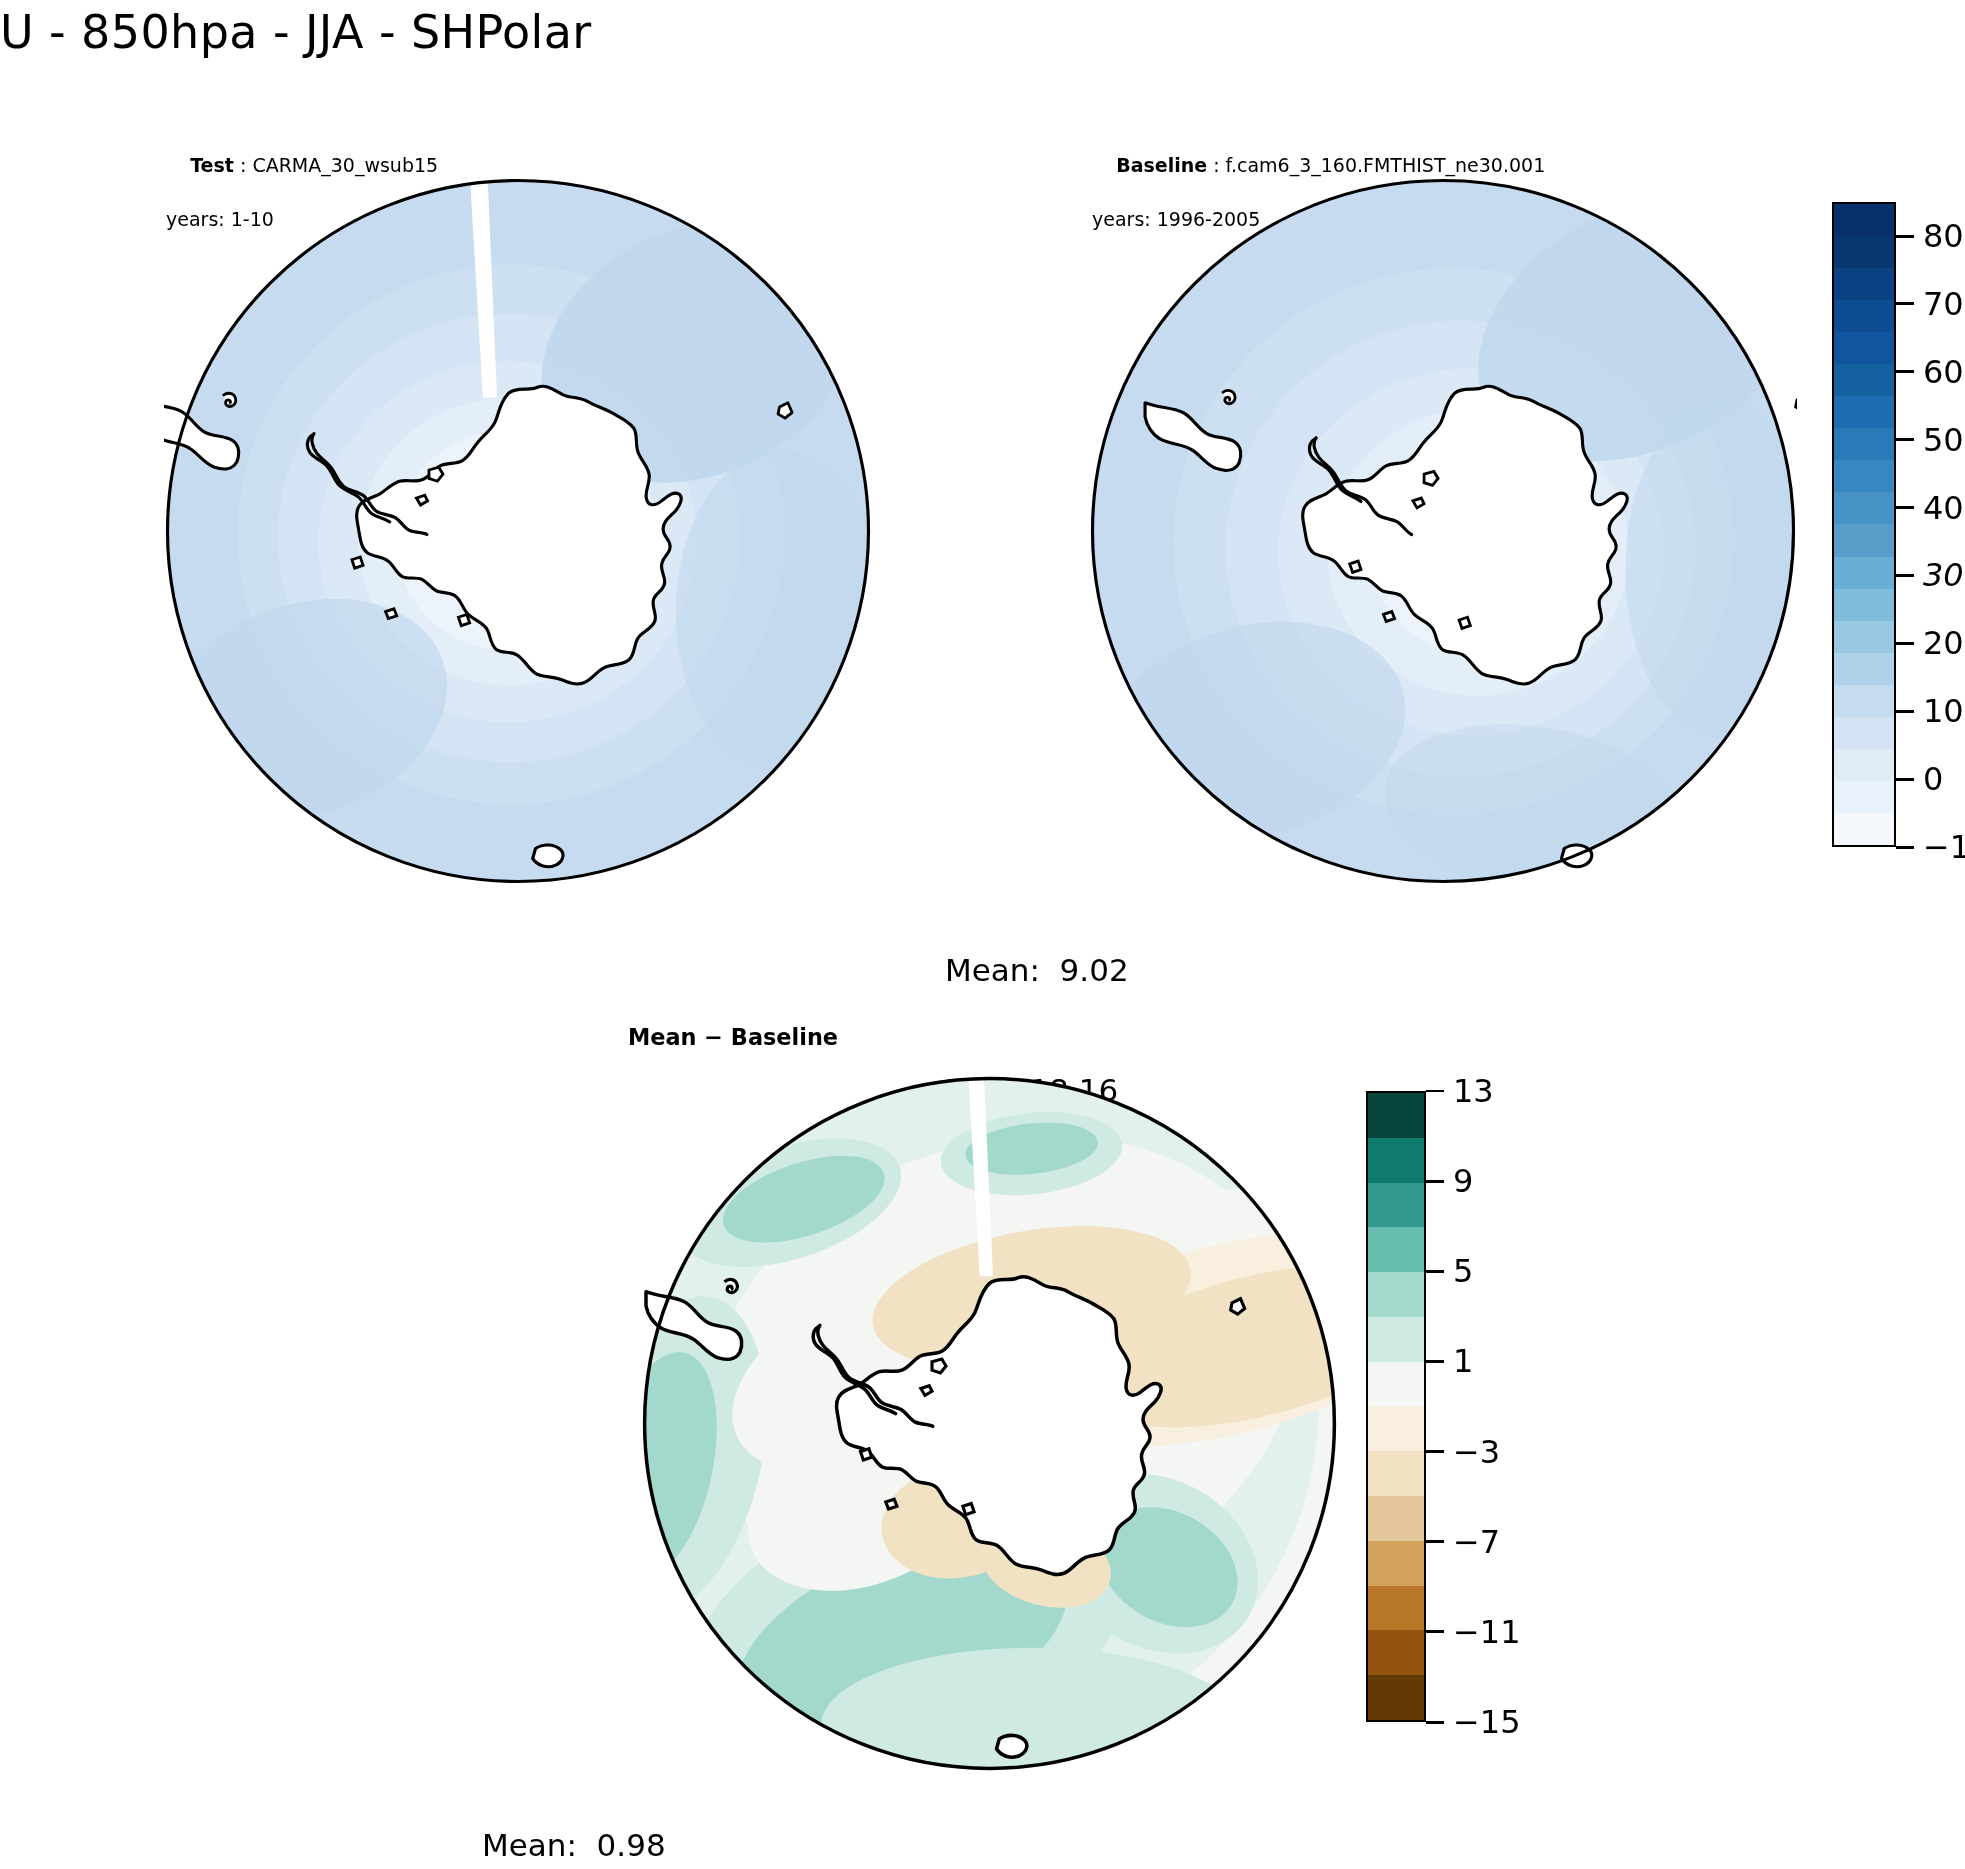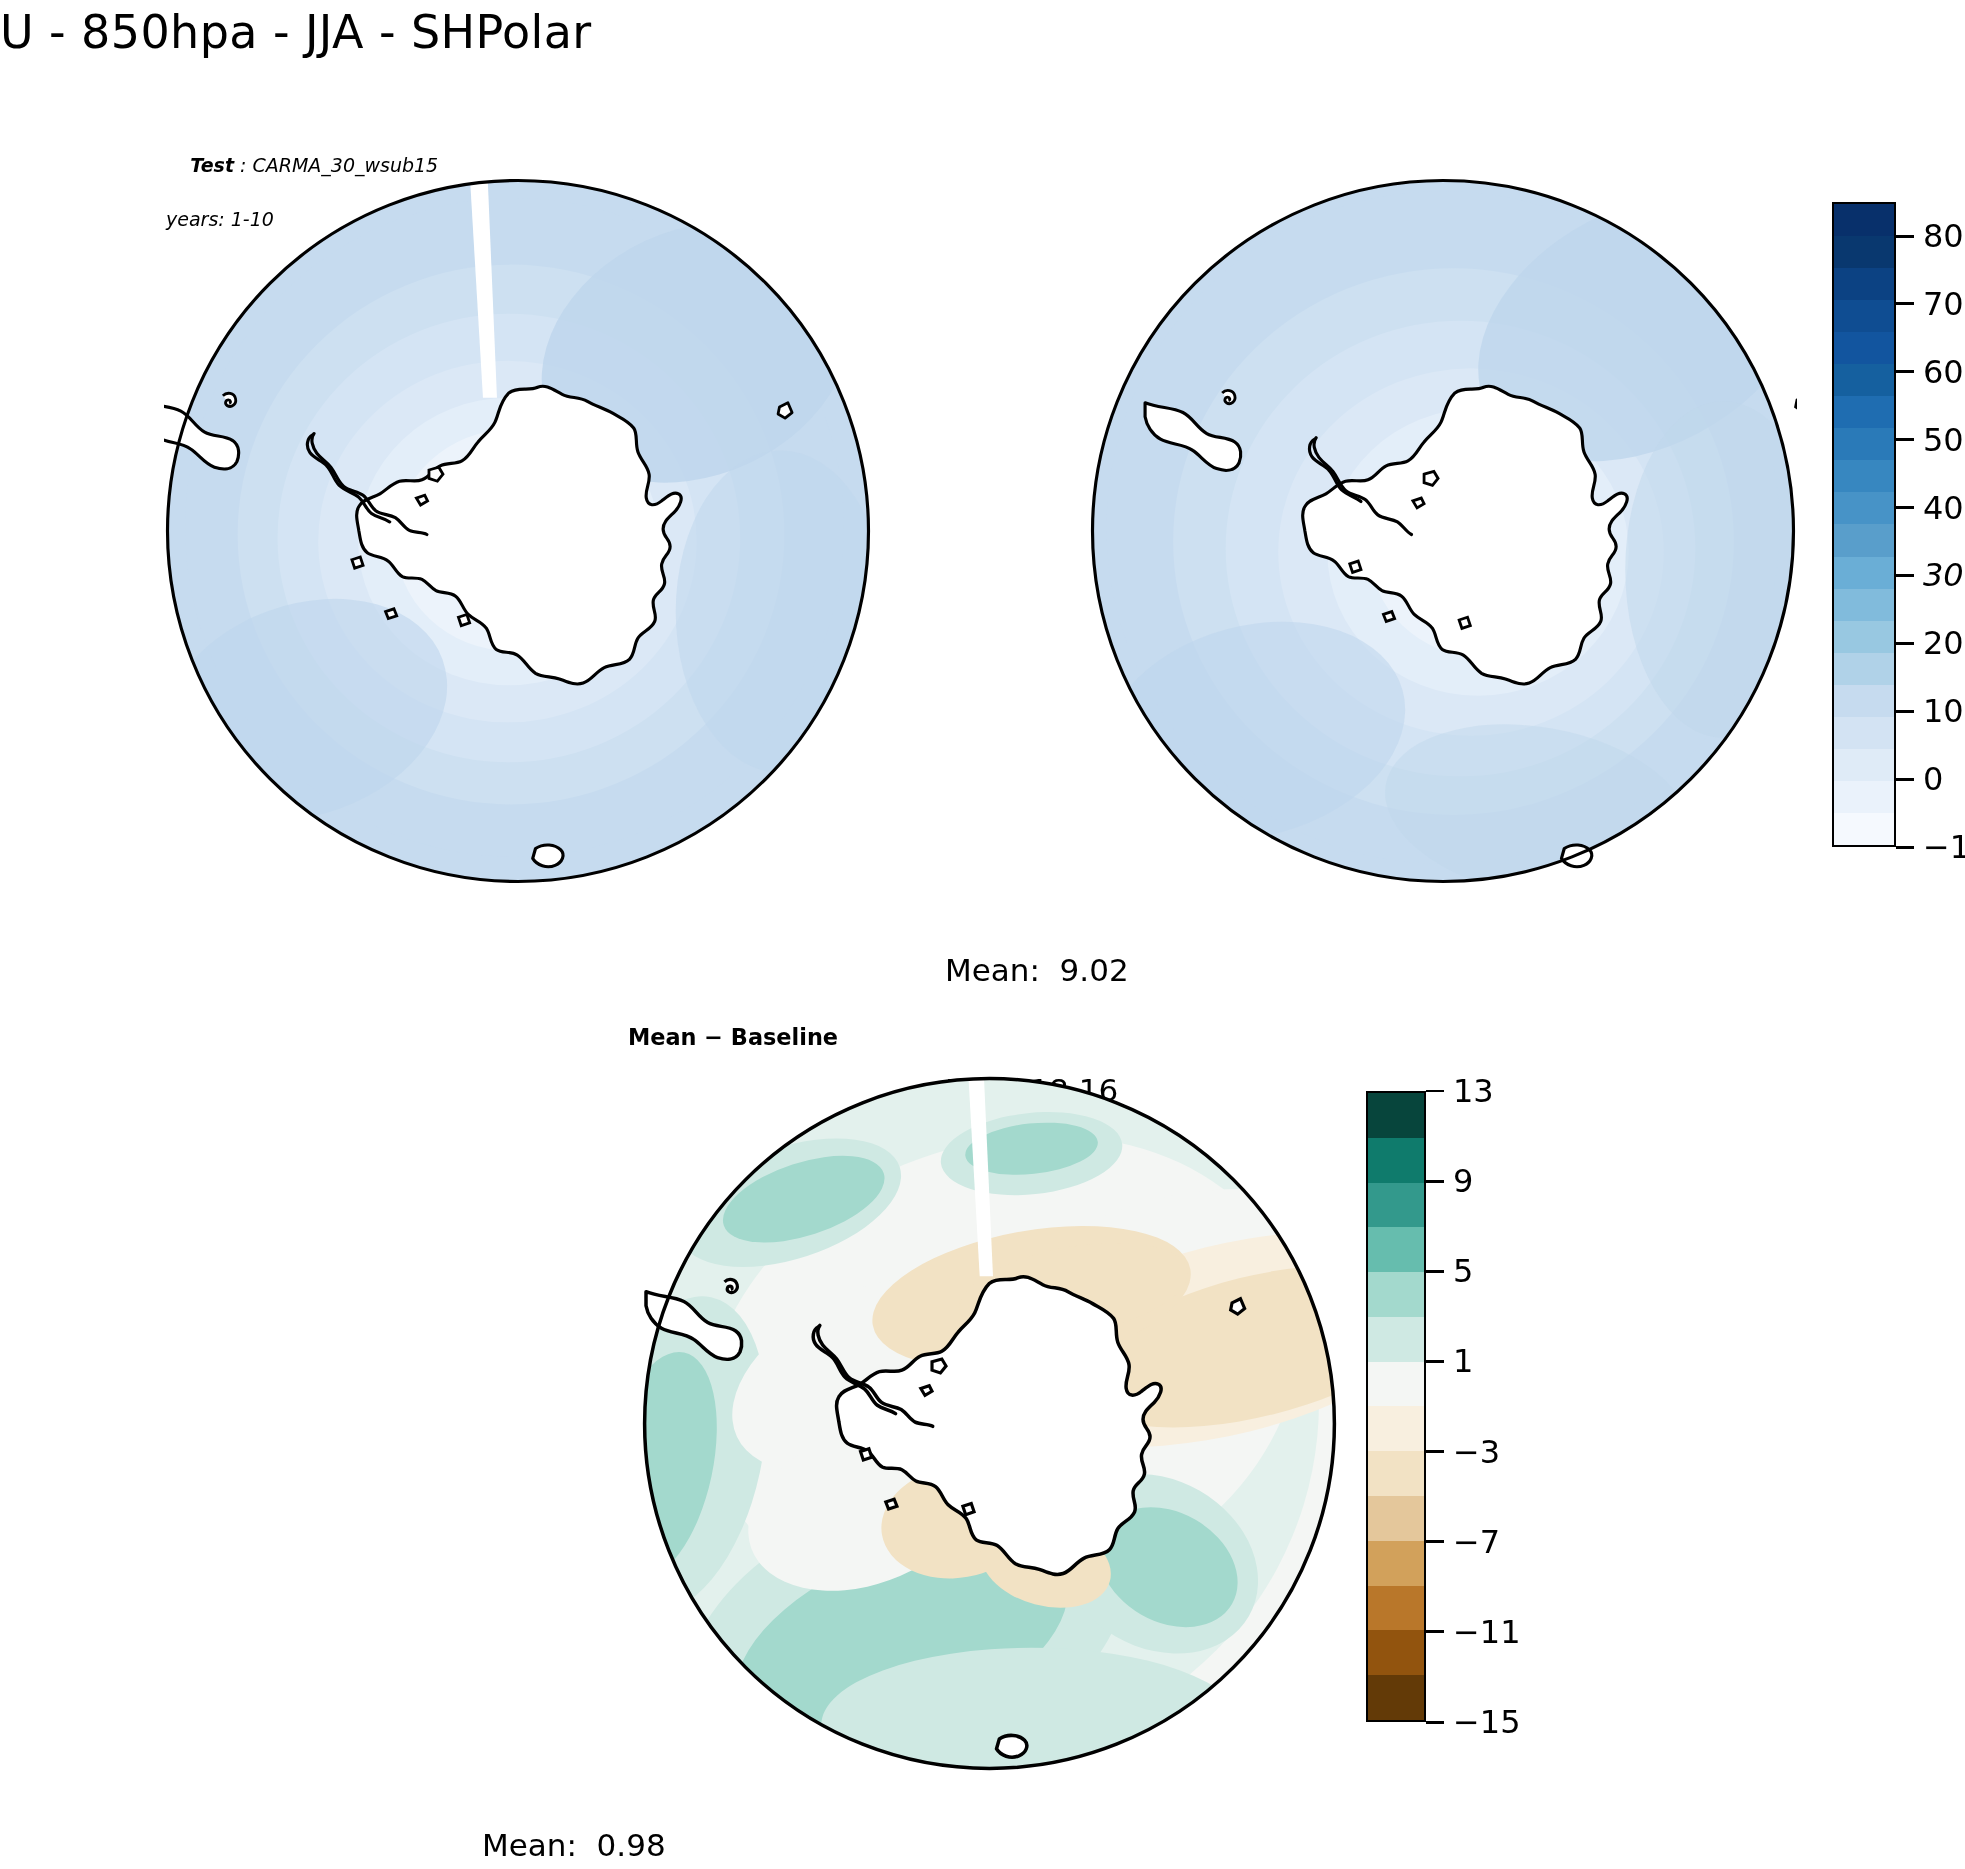--- a/index.html
+++ b/index.html
@@ -31,21 +31,20 @@
     line-height: 1.15;
     white-space: pre;
   }
 
   
   .panel-header {
     position: absolute;
     font-size: 19px;
     line-height: 1.42;
     white-space: pre;
-    font-style: italic;
   }
   .panel-header .kind {
     font-weight: 700;
   }
   .panel-header .sep {
     font-weight: 400;
   }
   .panel-header .case {
     font-weight: 400;
   }
@@ -109,20 +108,24 @@
 
 <div id="page">
 
   <div class="fig-title">U - 850hpa - JJA - SHPolar</div>
 
   <div class="panel-header" style="left:166px; top:125px;">
     <span><span class="kind">Test</span><span class="sep"> : </span><span class="case">CARMA_30_wsub15</span></span>
     <span class="years">years: 1-10</span>
   </div>
 
+  <div class="panel-header" style="left:1092px; top:125px;">
+    <span><span class="kind">Baseline</span><span class="sep"> : </span><span class="case">f.cam6_3_160.FMTHIST_ne30.001</span></span>
+    <span class="years">years: 1996-2005</span>
+  </div>
 
   <div class="map-panel" style="left:164px; top:177px;">
     <svg width="708" height="708" viewBox="0 0 1010 1010">
       <defs>
         <clipPath id="clipTest">
             <circle cx="505" cy="505" r="500"></circle>
           </clipPath>
       </defs>
       <g clip-path="url(#clipTest)">
         <rect x="0" y="0" width="1010" height="1010" fill="#c6dbef"></rect>

